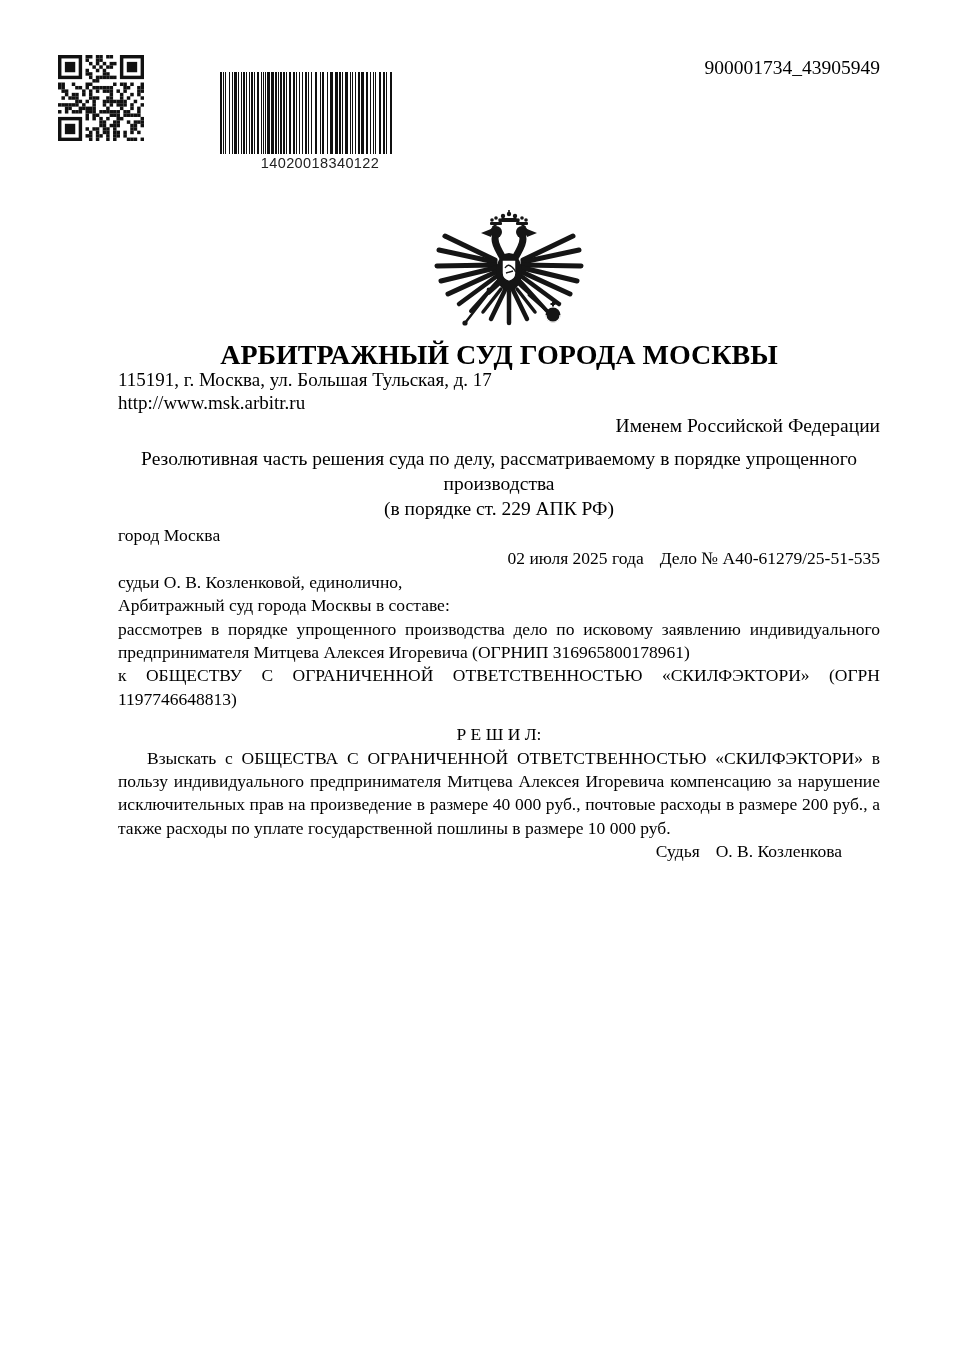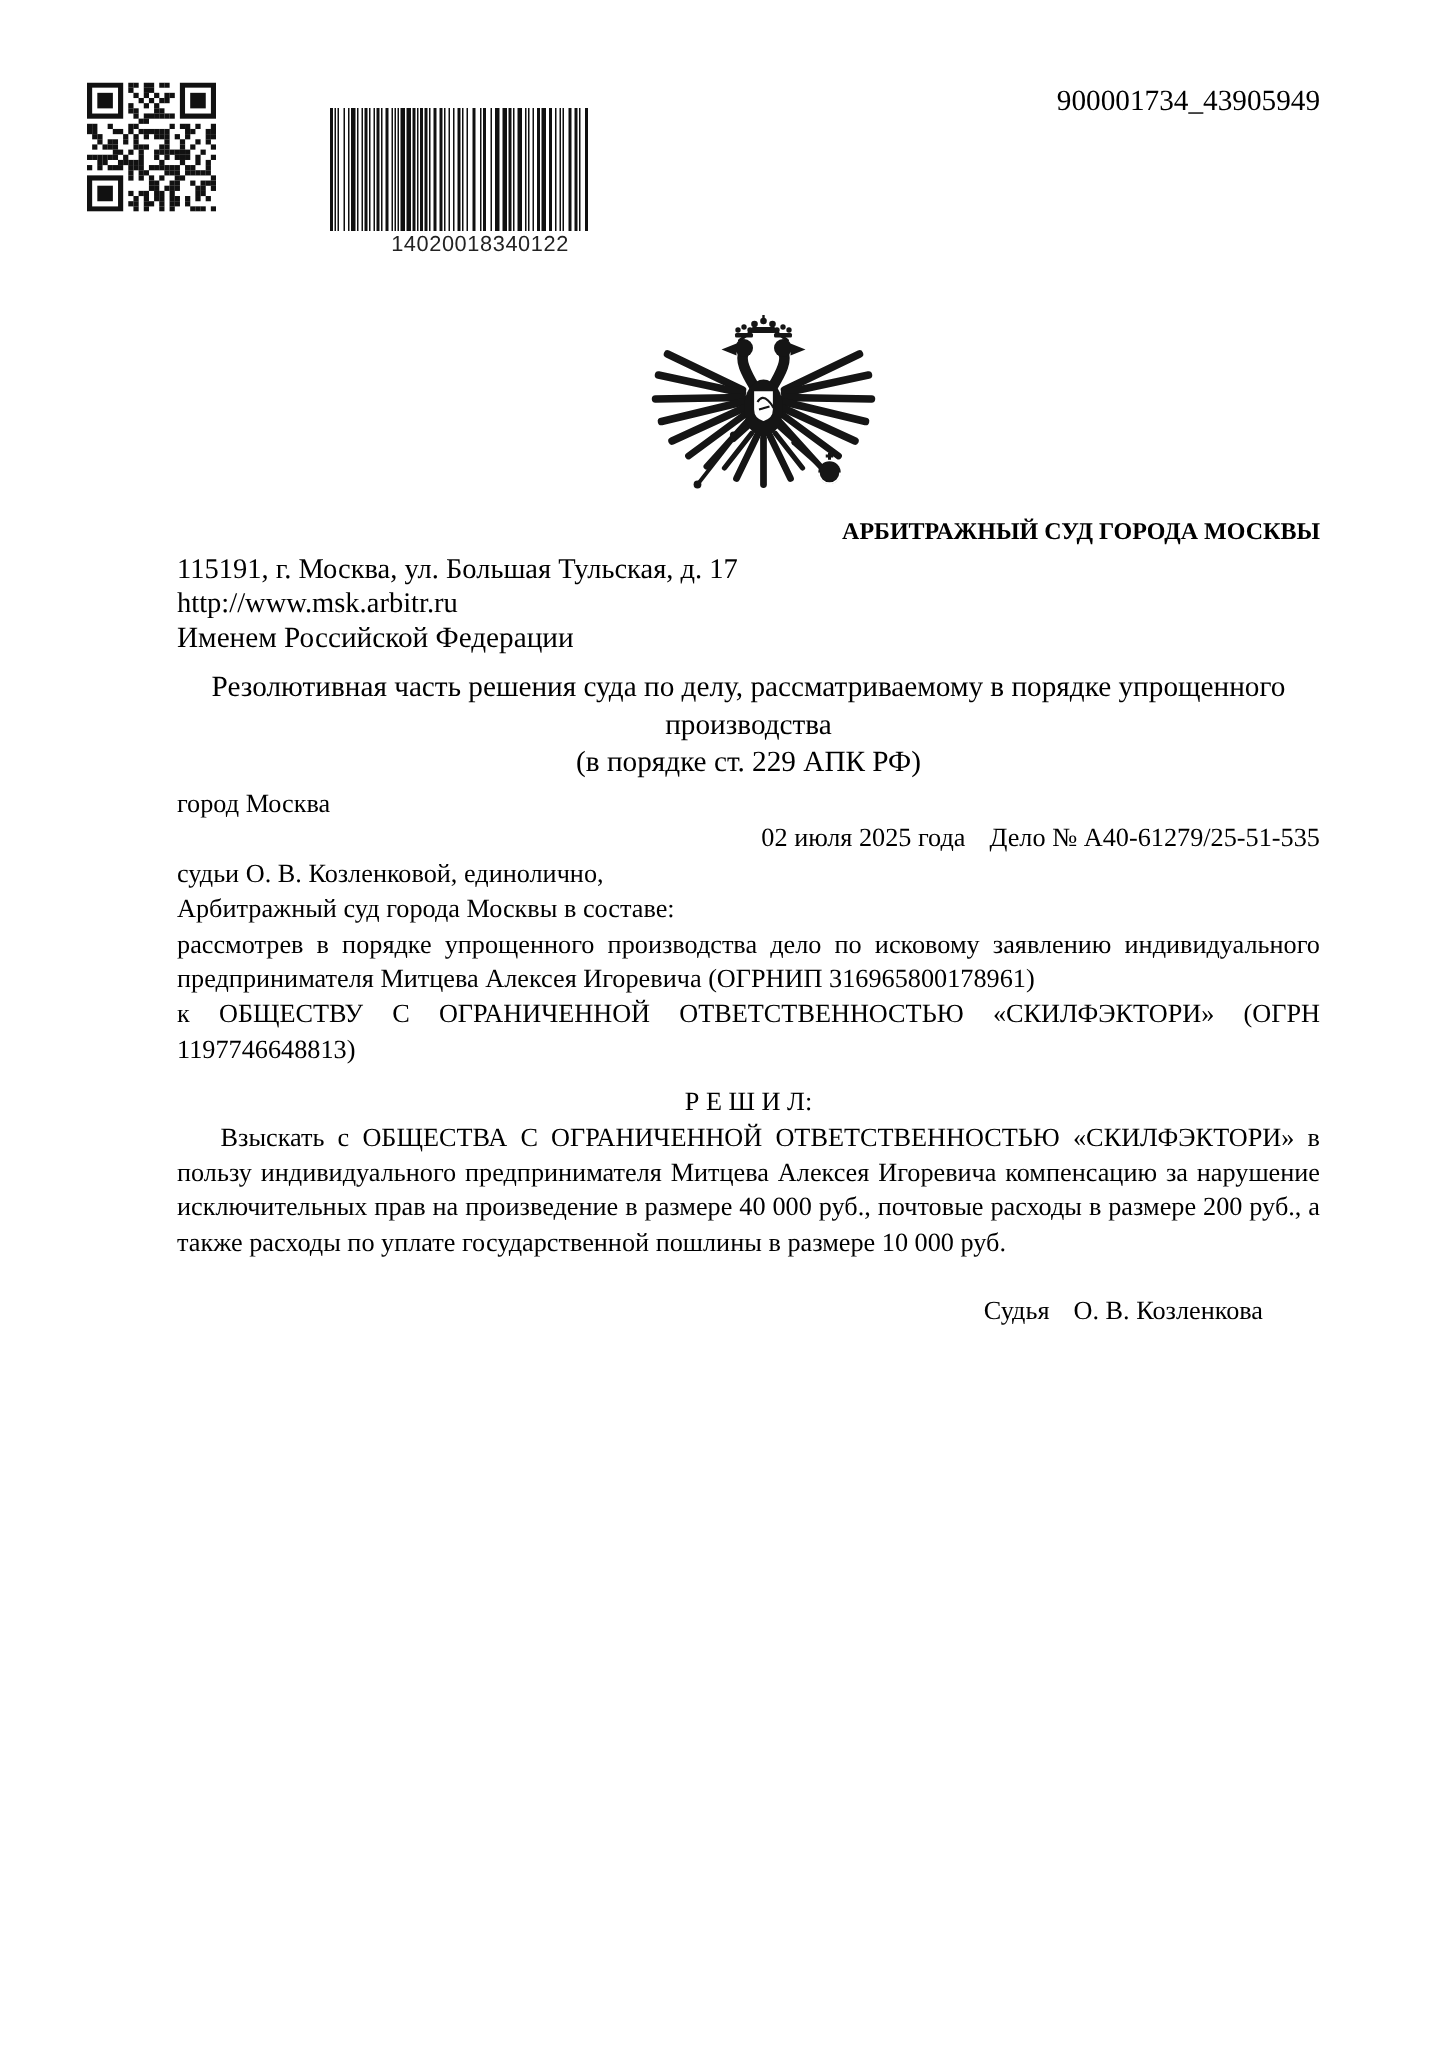--- a/index.html
+++ b/index.html
@@ -11,33 +11,33 @@
   .barcode-block{position:absolute;left:220px;top:72px;width:200px;text-align:center;}
   .barcode-block svg{display:block;}
   .barcode-num{
     font-family:"Liberation Sans", sans-serif;font-size:14.5px;color:#222;
     margin-top:1px;letter-spacing:0.4px;
   }
   .doc-id{position:absolute;top:57px;right:89px;font-size:19.5px;line-height:22px;}
   .emblem{position:absolute;left:433px;top:210px;width:152px;height:128px;}
   .content{position:absolute;left:118px;top:342px;width:762px;font-size:17.5px;line-height:23.4px;}
   .content p{margin:0;}
-  .court-name{text-align:right;font-weight:bold;font-size:16px;line-height:26px;}
+  .court-name{text-align:center;font-weight:bold;font-size:28px;line-height:26px;}
   .address,.url{text-align:left;font-size:19px;line-height:23px;}
-  .imenem{text-align:left;font-size:19.5px;line-height:24px;}
+  .imenem{text-align:right;font-size:19.5px;line-height:24px;}
   .subtitle{text-align:center;font-size:19.5px;line-height:25px;margin-top:8px;}
   .subtitle2{text-align:center;font-size:19.5px;line-height:25px;}
   .city{margin-top:3px;}
   .row{display:flex;justify-content:flex-end;gap:16px;}
   .just{text-align:justify;}
   .reshil{text-align:center;margin-top:12px;}
   .p-ind{text-indent:29px;}
   .mt21{margin-top:21px;}
   .mt17{margin-top:17px;}
-  .sig-row{margin-top:22px;}
+  .sig-row{}
   .sig-label{padding-left:29px;}
   .sig-name{padding-right:38px;}
 </style>
 </head>
 <body>
 
 <div class="page">
 
   <div class="qr">
     <svg id="qr-svg" width="86" height="86" viewBox="0 0 86 86" xmlns="http://www.w3.org/2000/svg">

